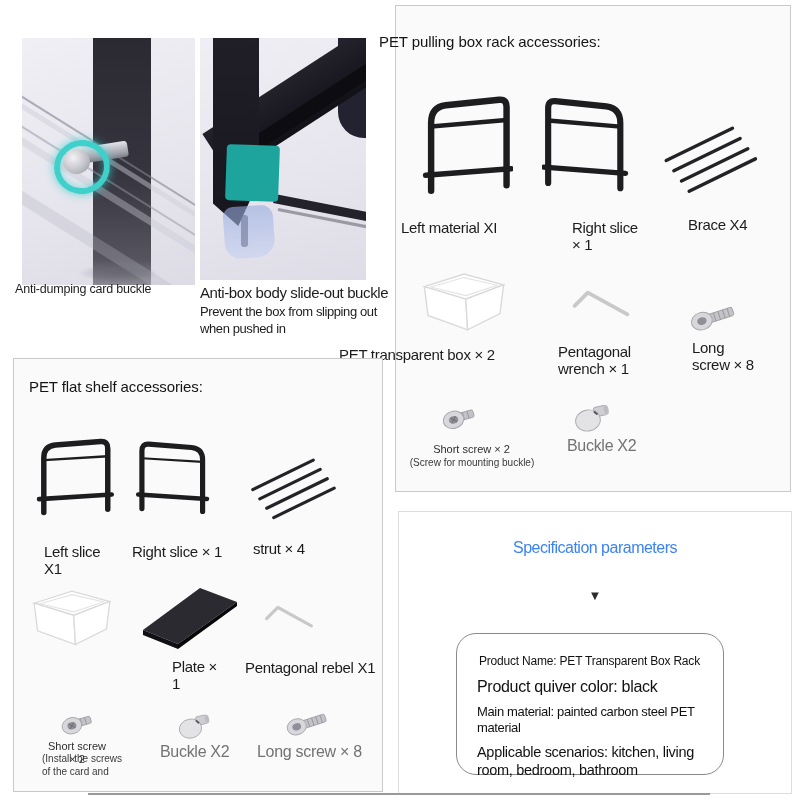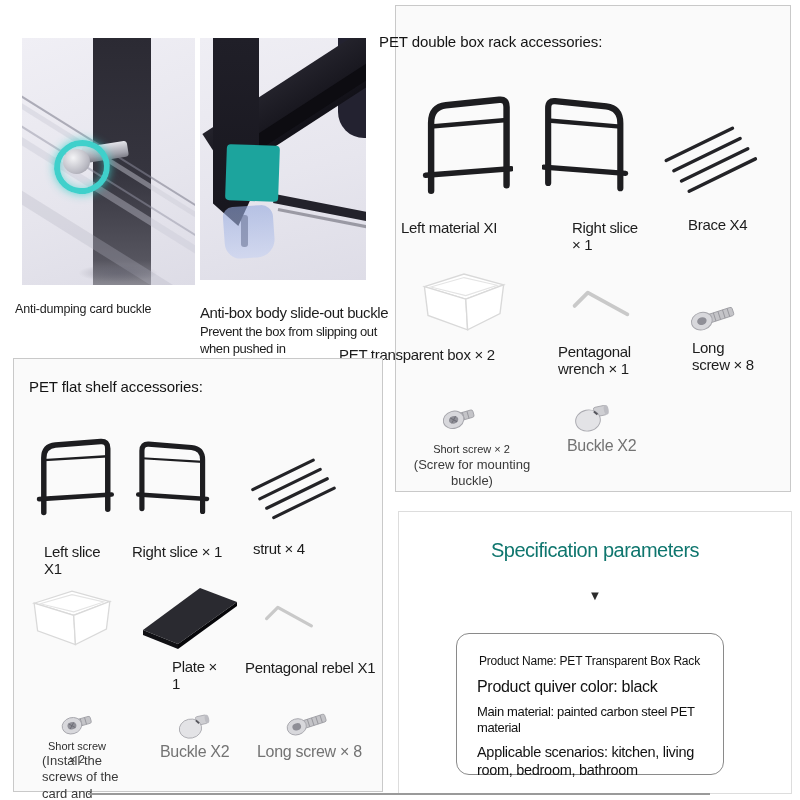--- a/index.html
+++ b/index.html
@@ -4,24 +4,24 @@
 <style>
   html,body{margin:0;padding:0;background:#ffffff;}
   #canvas{position:relative;width:800px;height:800px;background:#ffffff;overflow:hidden;
           font-family:"Liberation Sans", sans-serif;color:#1c1c1c;}
   .abs{position:absolute;}
   .panel{position:absolute;background:#fafafa;border:1px solid #c9c9c9;}
   .panel-title{position:absolute;font-size:15px;color:#141414;letter-spacing:-0.1px;white-space:nowrap;}
   .lbl{position:absolute;font-size:15px;line-height:1.15;color:#1c1c1c;letter-spacing:-0.3px;}
   .lbl-lg{position:absolute;font-size:16px;color:#737373;letter-spacing:-0.3px;white-space:nowrap;}
   .lbl-sm{position:absolute;font-size:11px;color:#2e2e2e;text-align:center;line-height:1.2;}
-  .lbl-xs{position:absolute;font-size:13px;color:#3a3a3a;line-height:1.25;}
+  .lbl-xs{position:absolute;font-size:10px;color:#3a3a3a;line-height:1.25;}
   .nowrap{white-space:nowrap;}
   .photo{position:absolute;overflow:hidden;}
-  .cap{position:absolute;color:#1d1d1d;margin-top:20px;}
+  .cap{position:absolute;color:#1d1d1d;}
   .stripe{position:absolute;transform-origin:left center;}
   .spec-box{position:absolute;background:#ffffff;border:1.5px solid #8a8a8a;border-radius:20px;
             padding:16px 10px 10px 20px;box-sizing:border-box;}
   .spec-row{color:#111;}
   svg{display:block;}
 </style>
 </head>
 <body>
 
 <div id="canvas">
@@ -48,21 +48,21 @@
     <div class="abs" style="left:74px;top:156px;width:100px;height:9px;background:#23222b;transform:rotate(11deg);transform-origin:left center;"></div>
     <div class="abs" style="left:78px;top:170px;width:92px;height:3px;background:rgba(45,45,58,.4);transform:rotate(11deg);transform-origin:left center;"></div>
     <div class="abs" style="left:26px;top:107px;width:53px;height:56px;background:#1ca49d;border-radius:4px;transform:rotate(2deg);"></div>
     <div class="abs" style="left:24px;top:168px;width:50px;height:52px;background:linear-gradient(180deg,rgba(150,170,222,.6),rgba(196,208,242,.55));border-radius:10px 12px 18px 16px;transform:rotate(-4deg);"></div>
     <div class="abs" style="left:41px;top:177px;width:7px;height:32px;background:rgba(108,118,152,.6);border-radius:3px;"></div>
   </div>
   <div class="cap" style="left:200px;top:284px;font-size:15px;letter-spacing:-0.4px;white-space:nowrap;text-align:center;">Anti-box body slide-out buckle</div>
   <div class="cap" style="left:200px;top:304px;width:196px;font-size:13px;line-height:1.28;letter-spacing:-0.4px;">Prevent the box from slipping out when pushed in</div>
 
   <div class="panel" style="left:395px;top:5px;width:394px;height:485px;overflow:visible;">
-    <div class="panel-title" style="left:-17px;top:27px;">PET double box rack accessories:</div>
+    <div class="panel-title" style="left:-17px;top:27px;">PET pulling box rack accessories:</div>
 
     <svg class="abs" style="left:25px;top:83px;" width="92" height="108" viewBox="0 0 100 112">
       <path d="M11 108 L11 34 Q11 17 27 15 L85 9 Q93 8 93 17 L93 102" fill="none" stroke="#1d1d20" stroke-width="7" stroke-linecap="round"></path>
       <line x1="11" y1="38" x2="93" y2="31" stroke="#1d1d20" stroke-width="5"></line>
       <line x1="5" y1="91" x2="98" y2="84" stroke="#1d1d20" stroke-width="6" stroke-linecap="round"></line>
     </svg>
     <svg class="abs" style="left:146px;top:85px;transform:scaleX(-1);" width="88" height="103" viewBox="0 0 100 112">
       <path d="M11 108 L11 34 Q11 17 27 15 L85 9 Q93 8 93 17 L93 102" fill="none" stroke="#1d1d20" stroke-width="7" stroke-linecap="round"></path>
       <line x1="11" y1="38" x2="93" y2="31" stroke="#1d1d20" stroke-width="5"></line>
       <line x1="5" y1="91" x2="98" y2="84" stroke="#1d1d20" stroke-width="6" stroke-linecap="round"></line>
@@ -193,23 +193,23 @@
         <rect x="21" y="16" width="27" height="9" rx="2" fill="#c4c4c8" stroke="#97979d" stroke-width="0.8"></rect>
         <path d="M28 16 L28 25 M33 16 L33 25 M38 16 L38 25 M43 16 L43 25" stroke="#97979d" stroke-width="1"></path>
         <ellipse cx="14" cy="20.5" rx="11" ry="9" fill="#d8d8dc" stroke="#a6a6ac" stroke-width="1"></ellipse>
         <ellipse cx="14" cy="20.5" rx="5" ry="4" fill="#8f8f97"></ellipse>
       </g>
     </svg>
     <div class="lbl-lg" style="left:243px;top:384px;">Long screw × 8</div>
   </div>
 
   <div class="panel" style="left:398px;top:511px;width:392px;height:281px;background:#ffffff;border-color:#dddddd;">
-    <div class="abs" style="left:0;top:27px;width:100%;text-align:center;font-size:20px;letter-spacing:-0.5px;color:#0f766e;">Specification parameters</div>
+    <div class="abs" style="left:0;top:27px;width:100%;text-align:center;font-size:16px;letter-spacing:-0.5px;color:#3b82f6;">Specification parameters</div>
     <div class="abs" style="left:0;top:76px;width:100%;text-align:center;font-size:13px;color:#2b2b2b;">▼</div>
-    <div class="spec-box" style="left:57px;top:121px;width:268px;height:142px;border-radius:13px;">
+    <div class="spec-box" style="left:57px;top:121px;width:268px;height:142px;">
       <div class="spec-row" style="font-size:12px;margin:4px 0 10px 2px;letter-spacing:-0.2px;">Product Name: PET Transparent Box Rack</div>
       <div class="spec-row" style="font-size:16px;margin-bottom:8px;letter-spacing:-0.3px;">Product quiver color: black</div>
       <div class="spec-row" style="font-size:13px;margin-bottom:8px;letter-spacing:-0.35px;line-height:1.2;width:240px;">Main material: painted carbon steel PET material</div>
       <div class="spec-row" style="font-size:14.5px;letter-spacing:-0.3px;line-height:1.25;width:240px;">Applicable scenarios: kitchen, living room, bedroom, bathroom</div>
     </div>
   </div>
 
   <div class="abs" style="left:88px;top:793px;width:622px;height:2px;background:#9a9a9a;"></div>
 
 </div>

